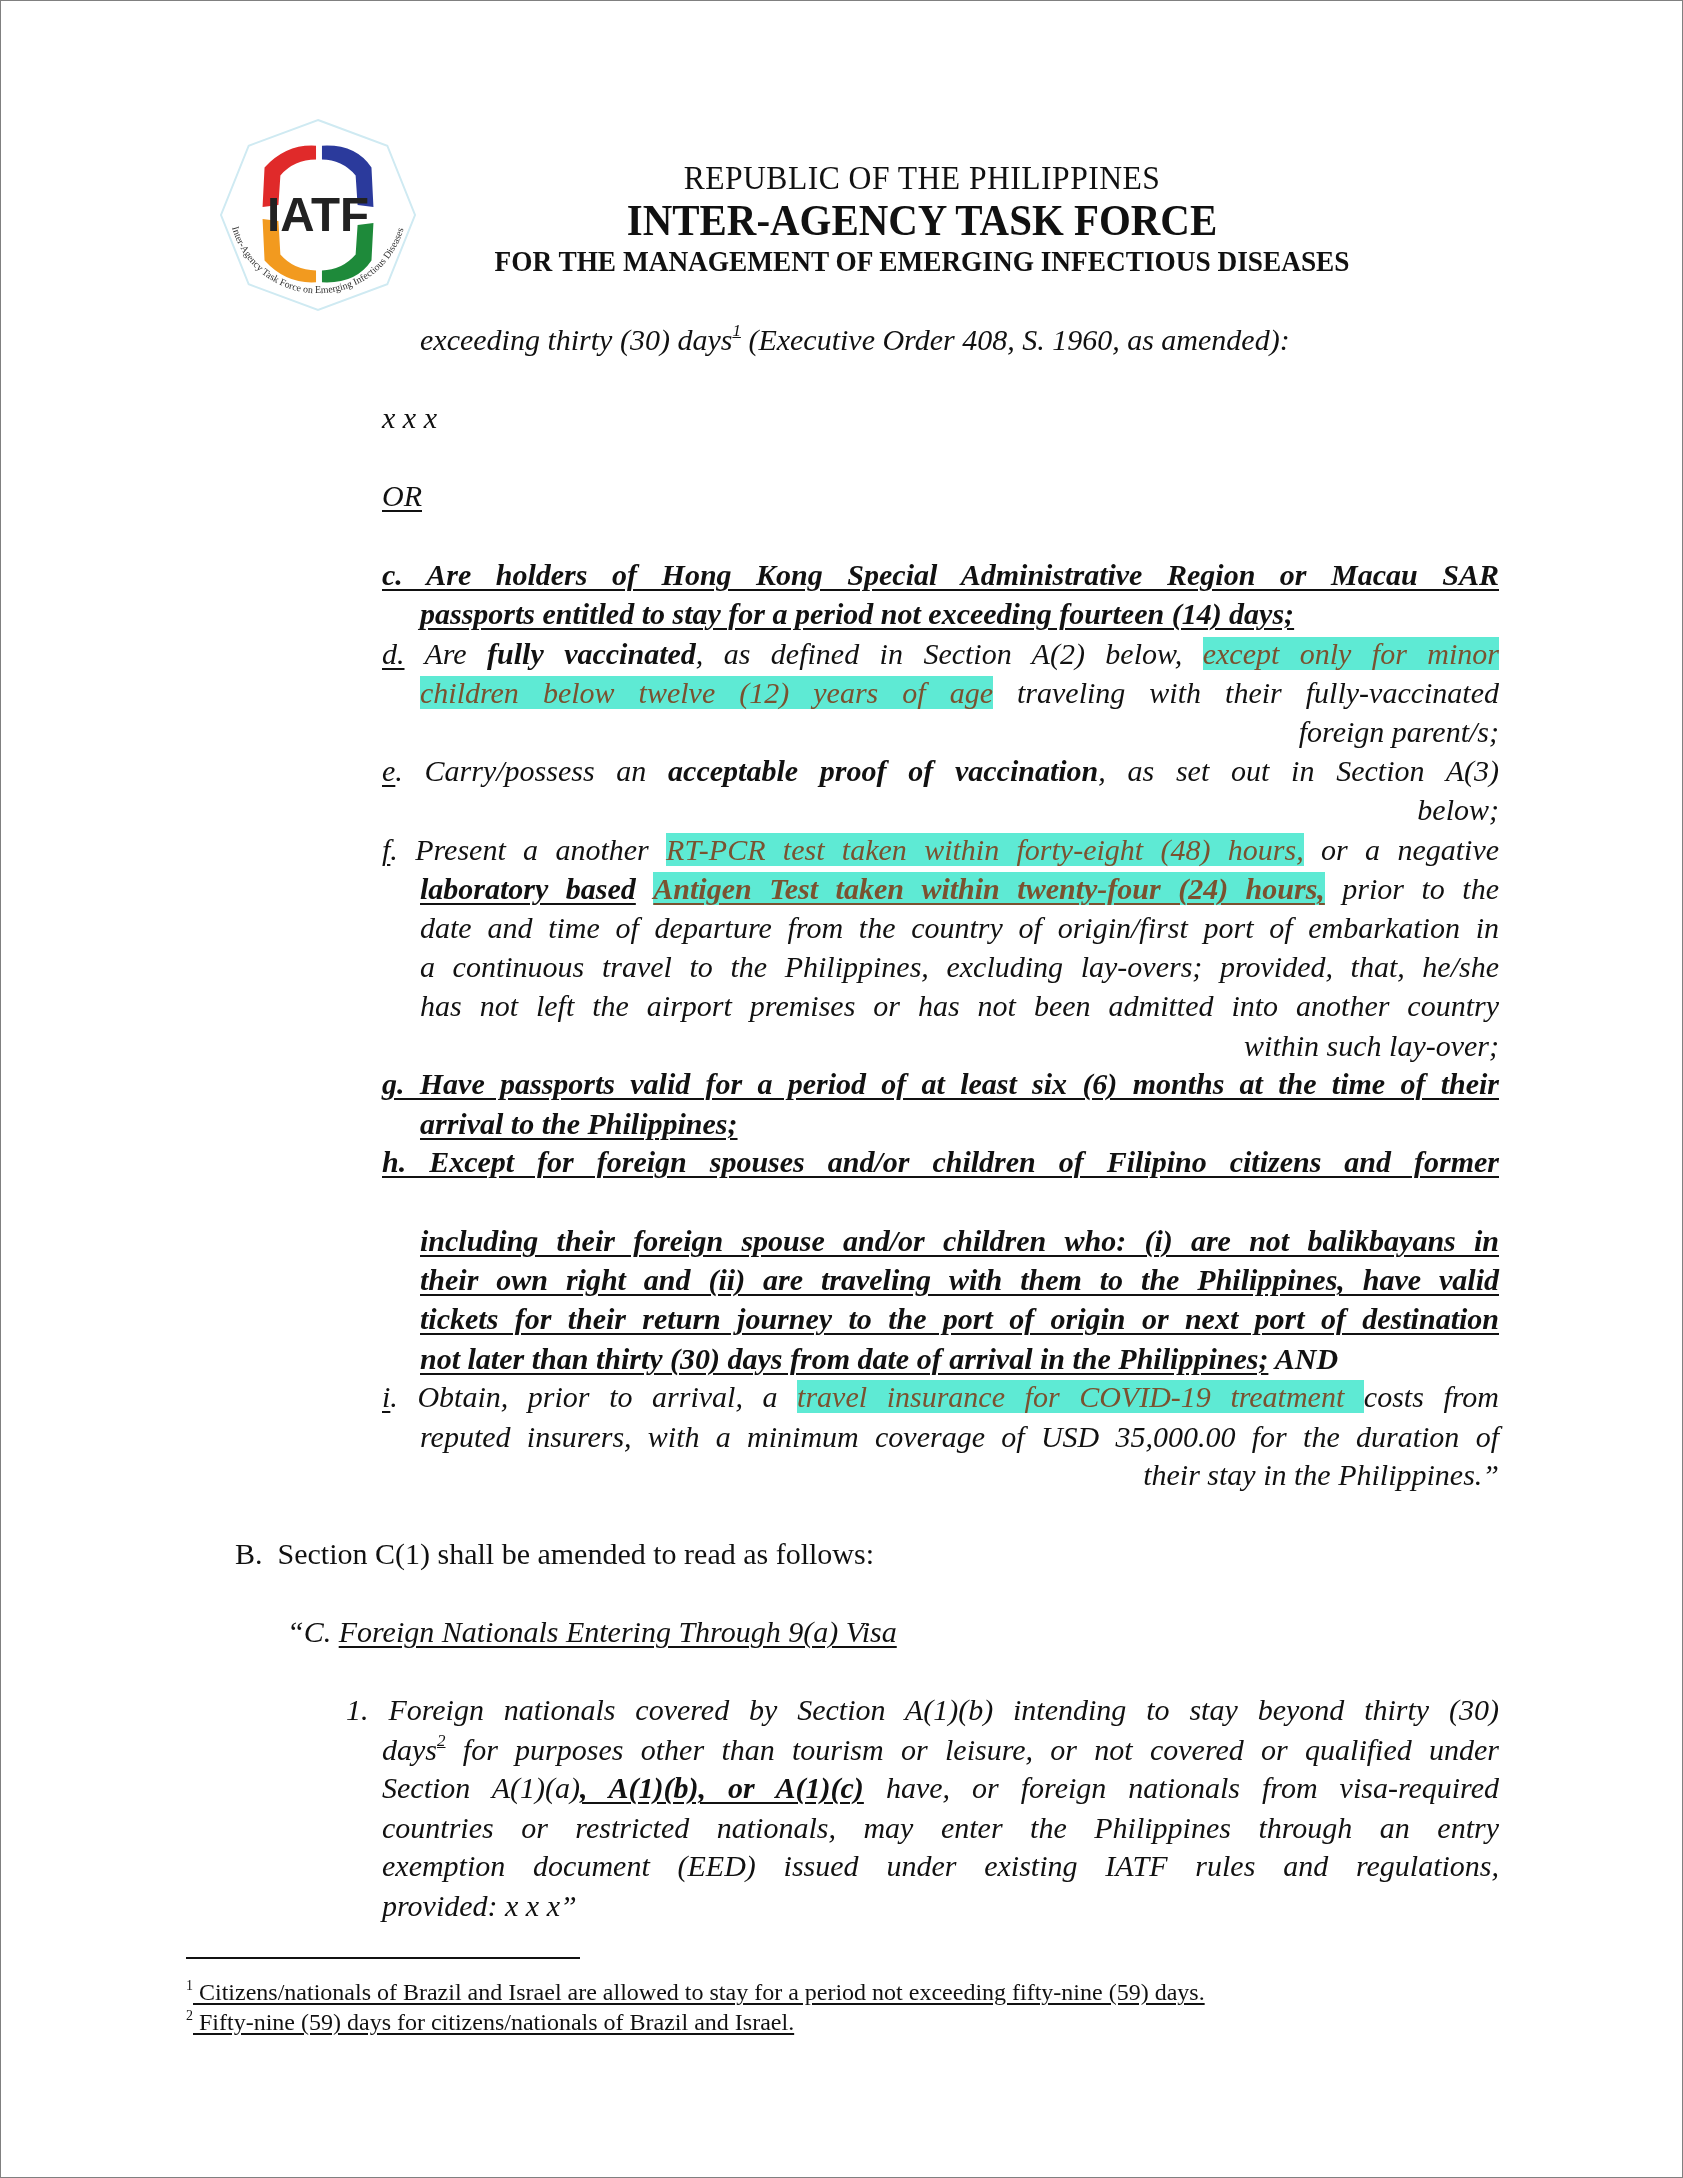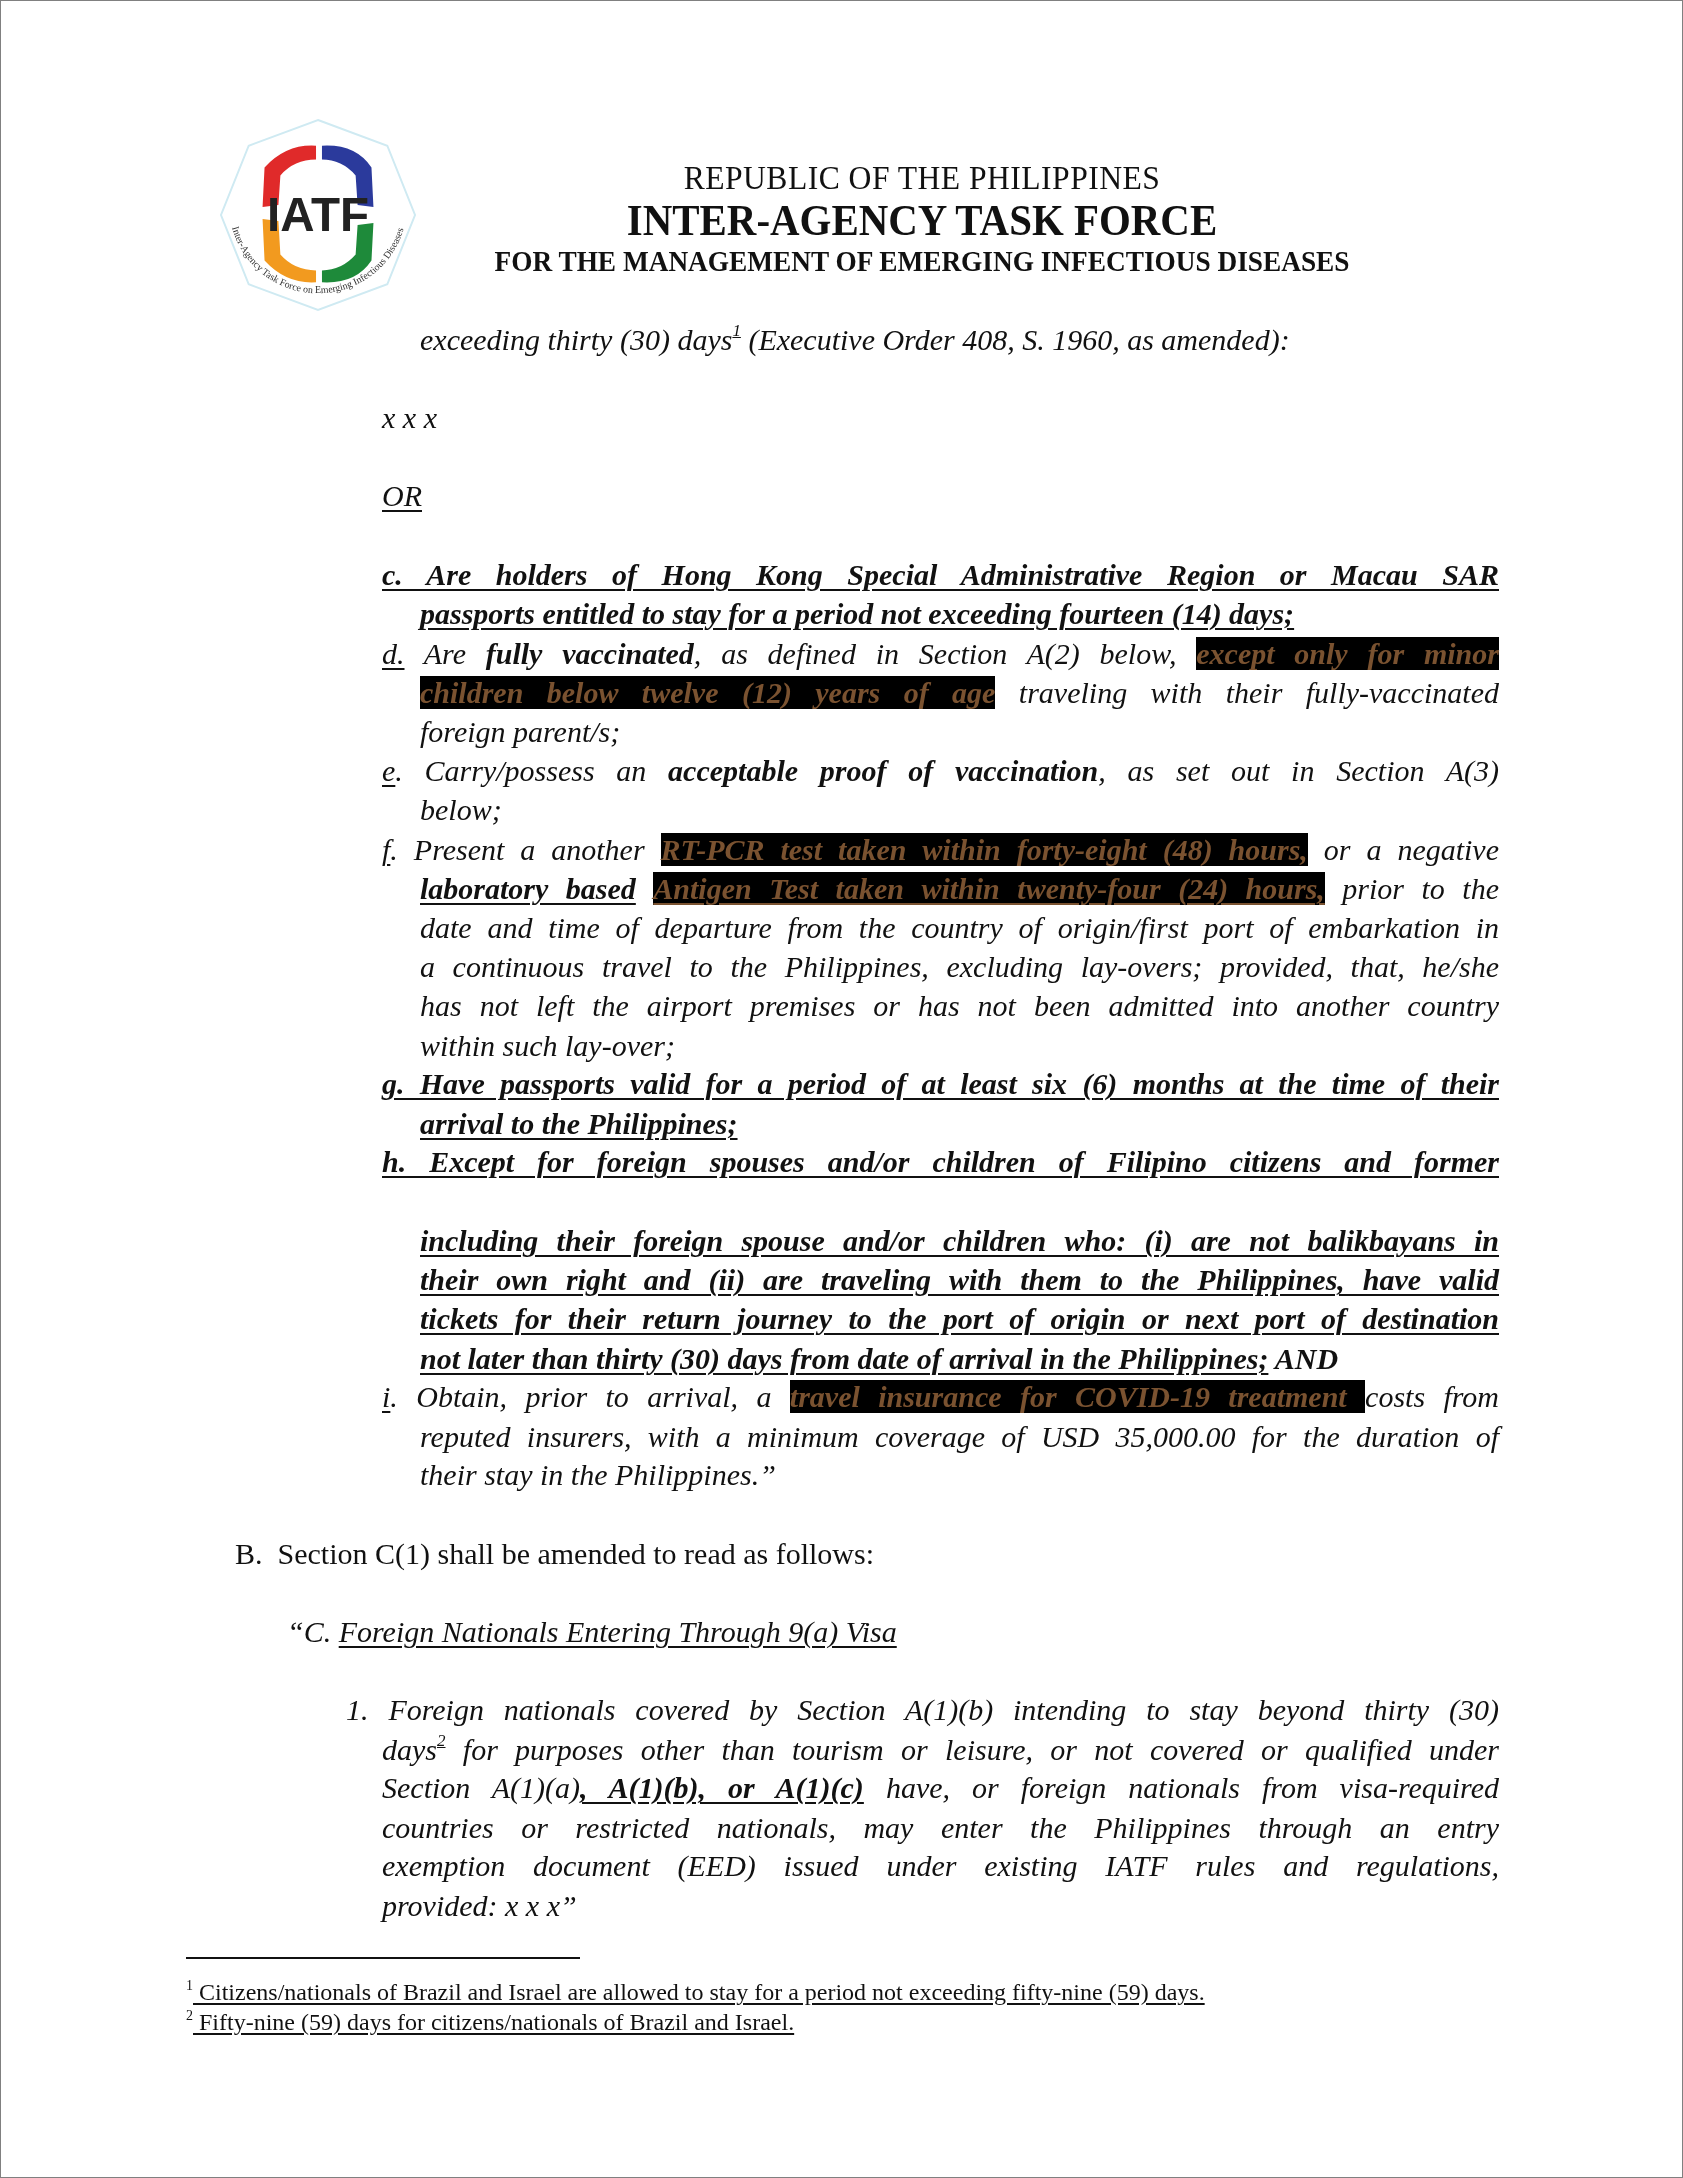--- a/index.html
+++ b/index.html
@@ -15,24 +15,24 @@
   .hdr-l1 { position: absolute; left: 0; width: 990px; top: 0; font-size: 34px; letter-spacing: 0.5px; transform: scaleX(0.93); }
   .hdr-l2 { position: absolute; left: 0; width: 990px; top: 36px; font-size: 44px; font-weight: bold; transform: scaleX(0.93); }
   .hdr-l3 { position: absolute; left: 0; width: 990px; top: 85px; font-size: 30px; font-weight: bold; transform: scaleX(0.91); }
 
   
   .ln { position: absolute; font-size: 30px; line-height: 40px; white-space: nowrap; }
   .it { font-style: italic; }
   .b { font-weight: bold; }
   .u { text-decoration: underline; text-decoration-thickness: 2px; text-underline-offset: 4px; }
   .j { text-align: justify; text-align-last: justify; }
-  .hl { background: #000000; color: #7a5230; font-weight: bold; }
+  .hl { background: #5eead4; color: #7a5230; }
   sup.fn { font-size: 17px; vertical-align: 14px; line-height: 0; text-decoration: underline; }
 
-  .col1 { left: 419px; width: 1079px; }   
+  .col1 { left: 419px; width: 1079px; text-align: right; }   
   .colL { left: 381px; width: 1117px; }   
   .sep { position: absolute; left: 185px; top: 1956px; width: 394px; height: 2px; background: #111; }
   .foot { position: absolute; left: 185px; font-size: 24px; line-height: 30px; white-space: nowrap; }
   .foot span.t { text-decoration: underline; text-decoration-thickness: 2px; text-underline-offset: 3px; }
   .foot sup { font-size: 14px; vertical-align: 10px; line-height: 0; }
 </style>
 </head>
 <body>
 
 <div class="page">

